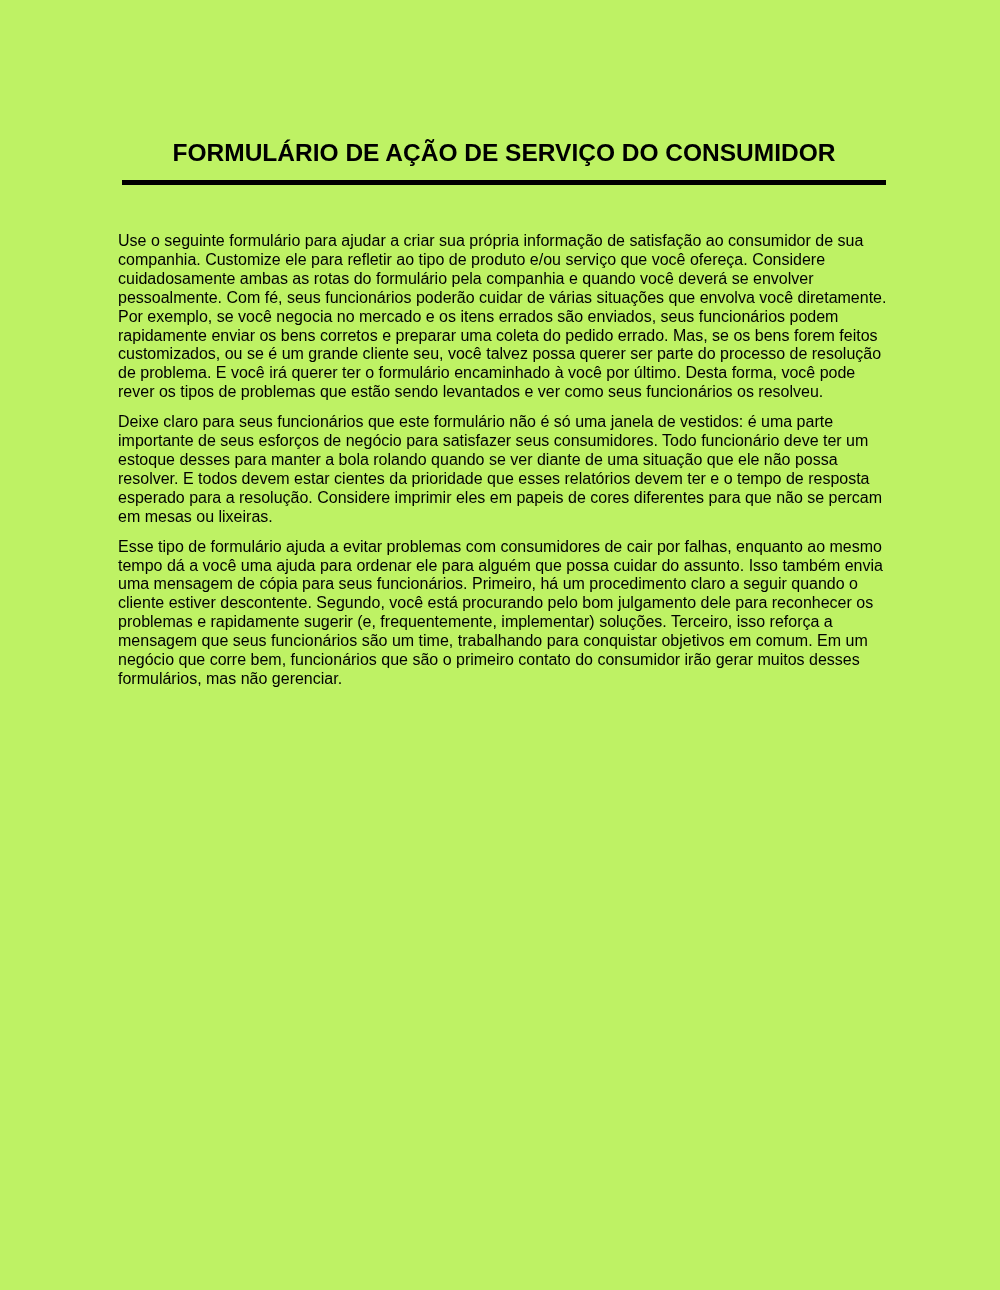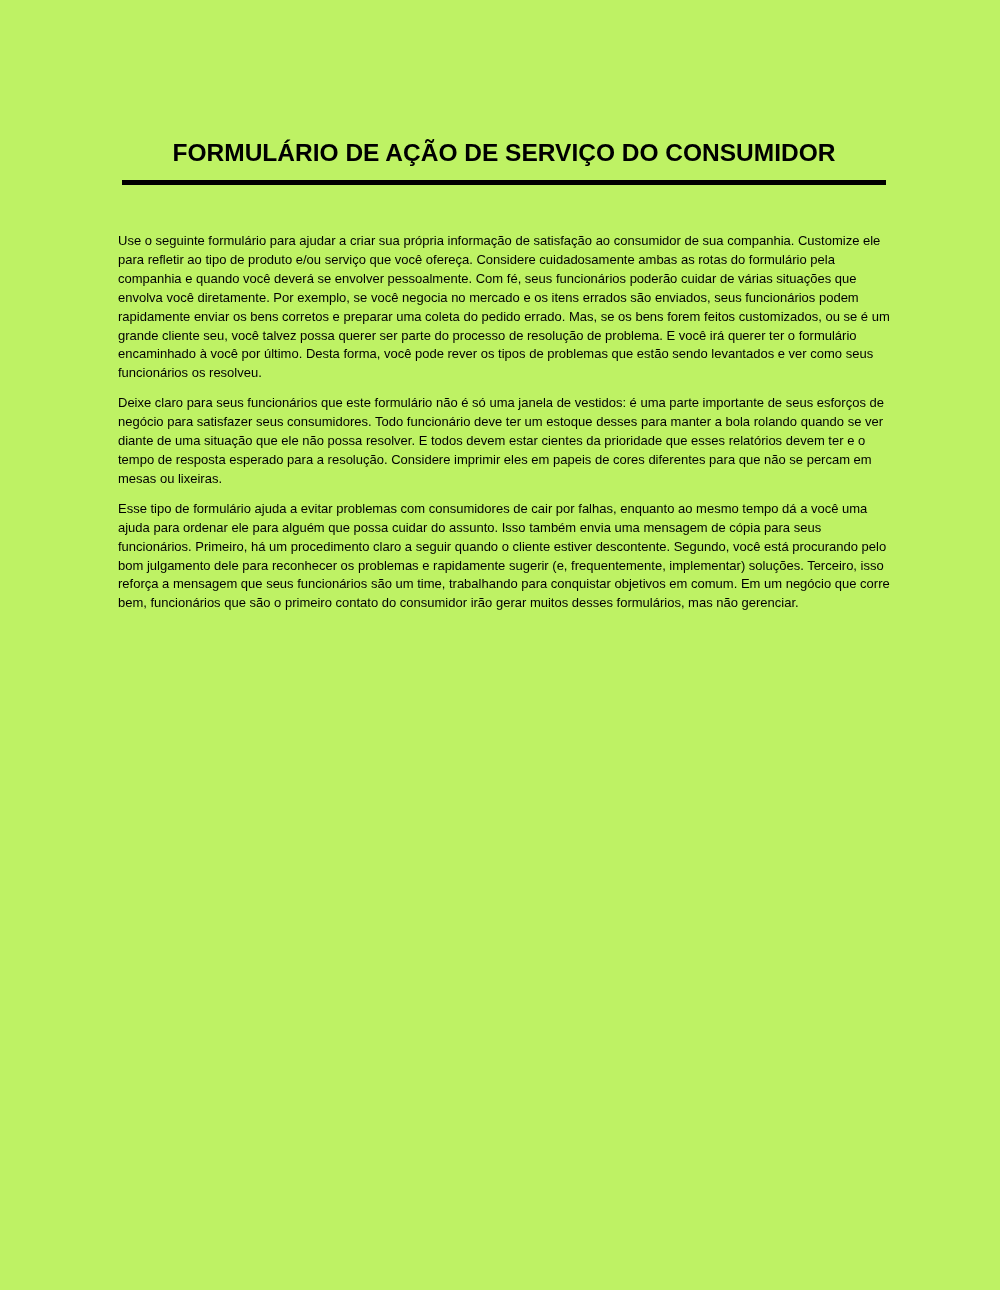--- a/index.html
+++ b/index.html
@@ -45,21 +45,21 @@
       background: #000000;
     }
     .body-text {
       position: absolute;
       left: 118px;
       top: 232px;
       width: 775px;
     }
     .para {
       margin: 0 0 11px 0;
-      font-size: 13px;
+      font-size: 16px;
       line-height: 18.9px;
     }
   </style>
 </head>
 <body>
 
 <div class="page">
   <h1 class="title">FORMULÁRIO DE AÇÃO DE SERVIÇO DO CONSUMIDOR</h1>
   <div class="rule"></div>
   <div class="body-text">

